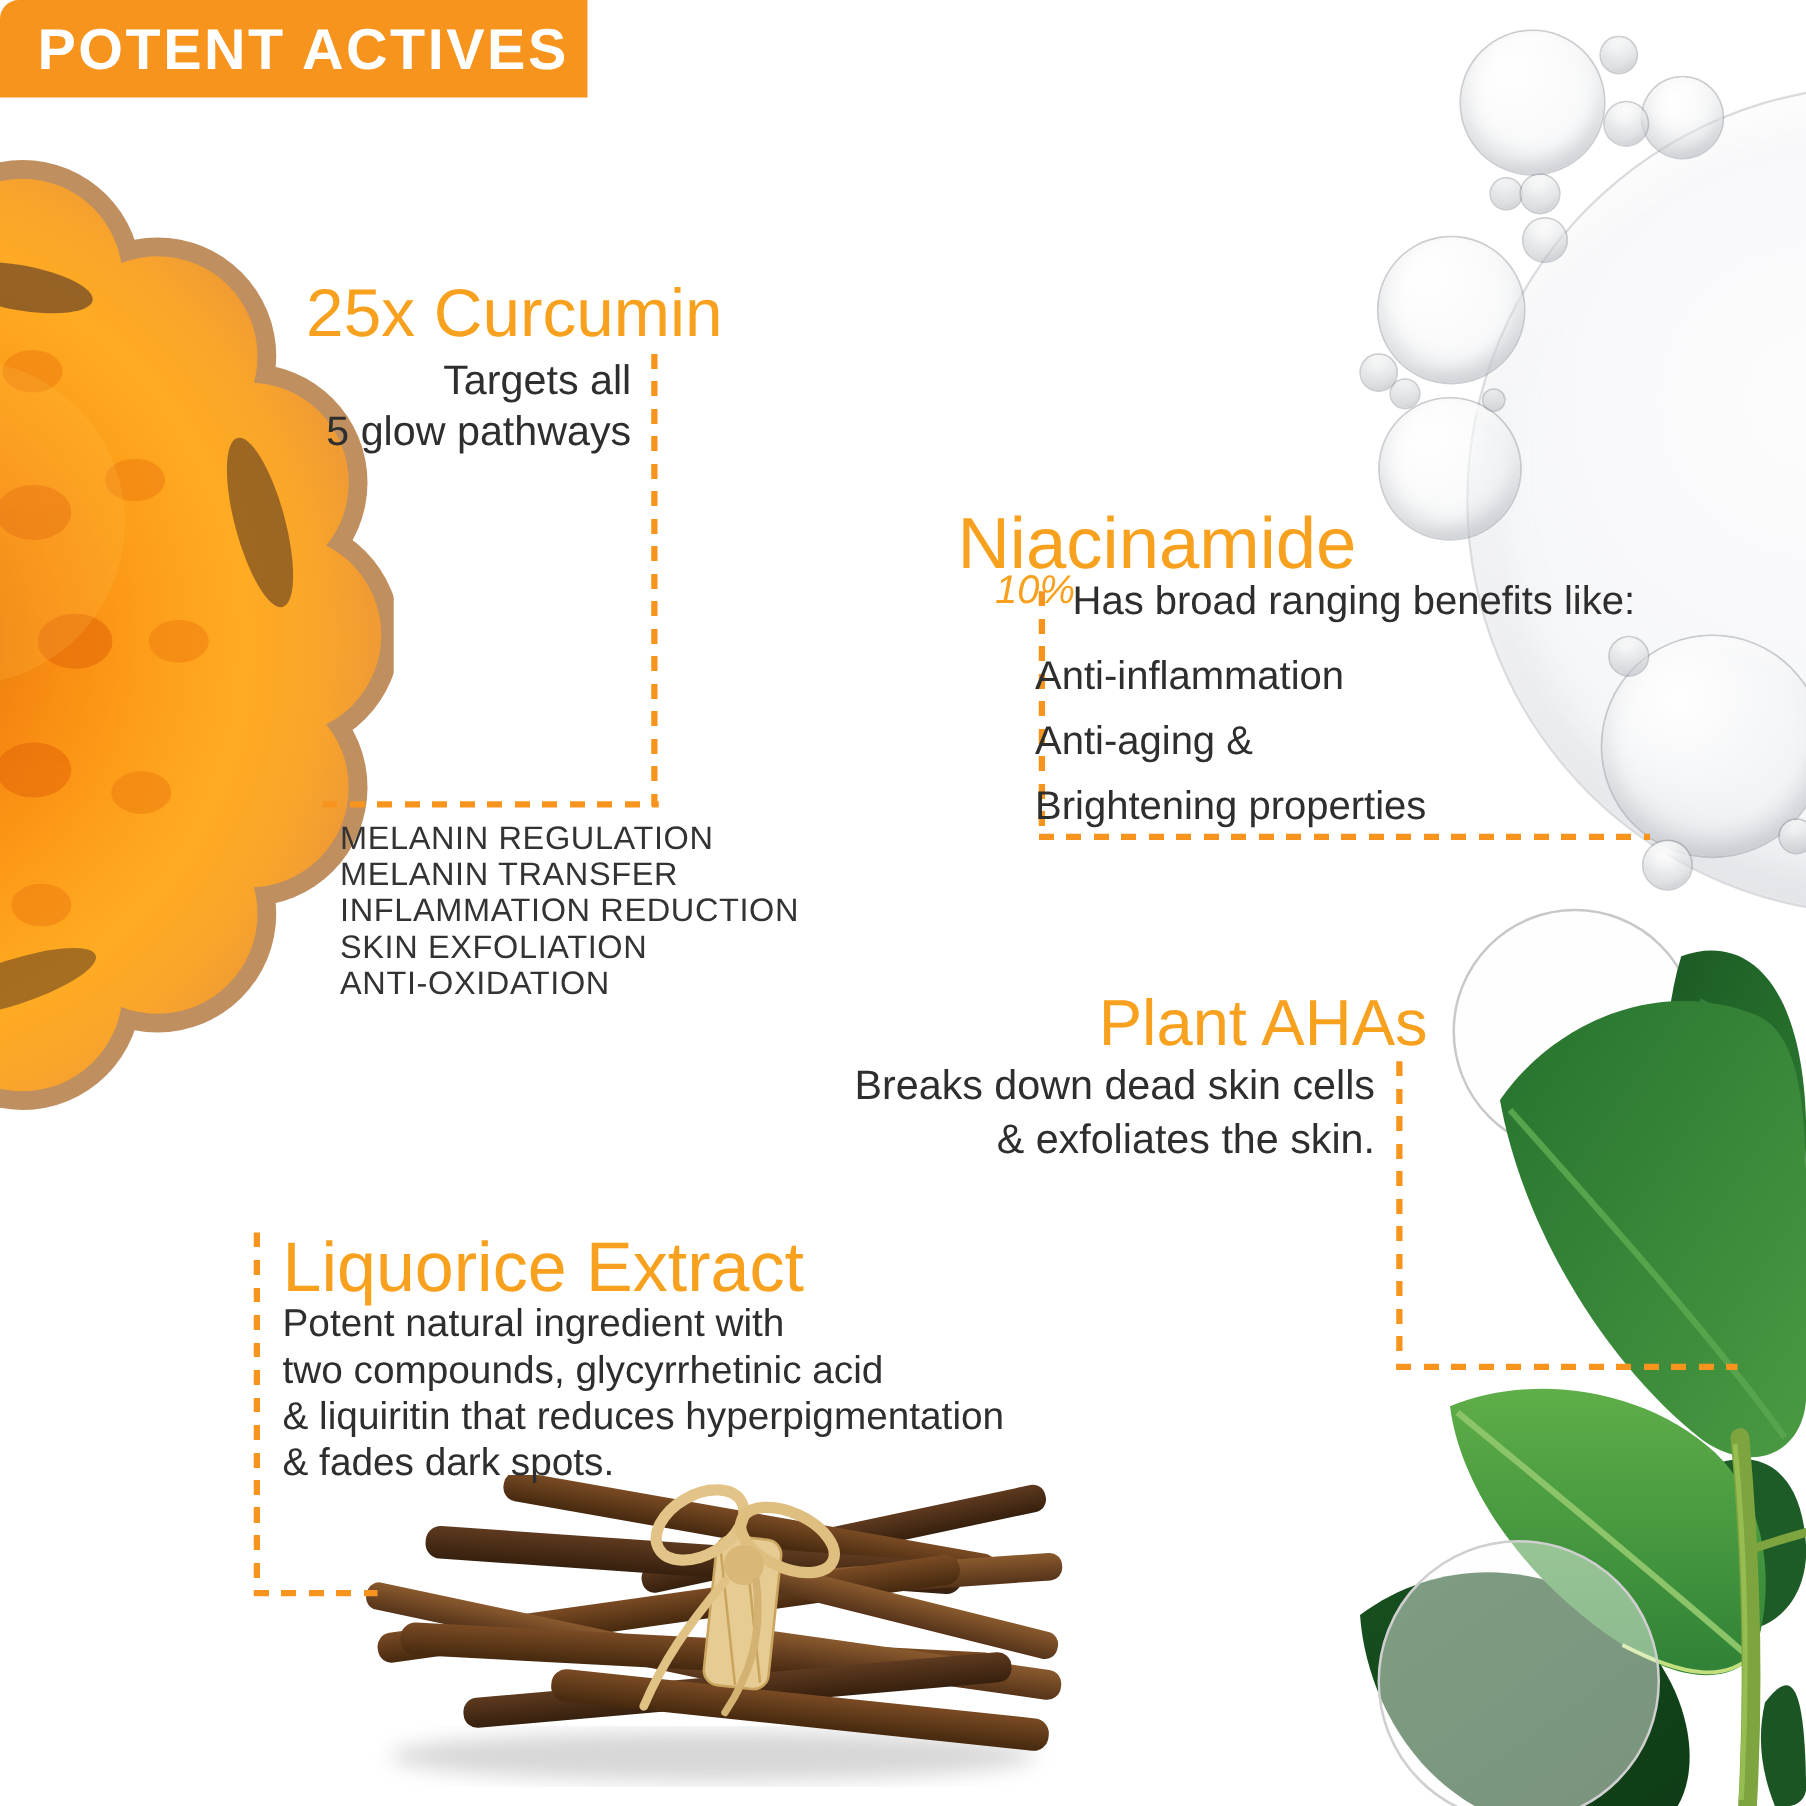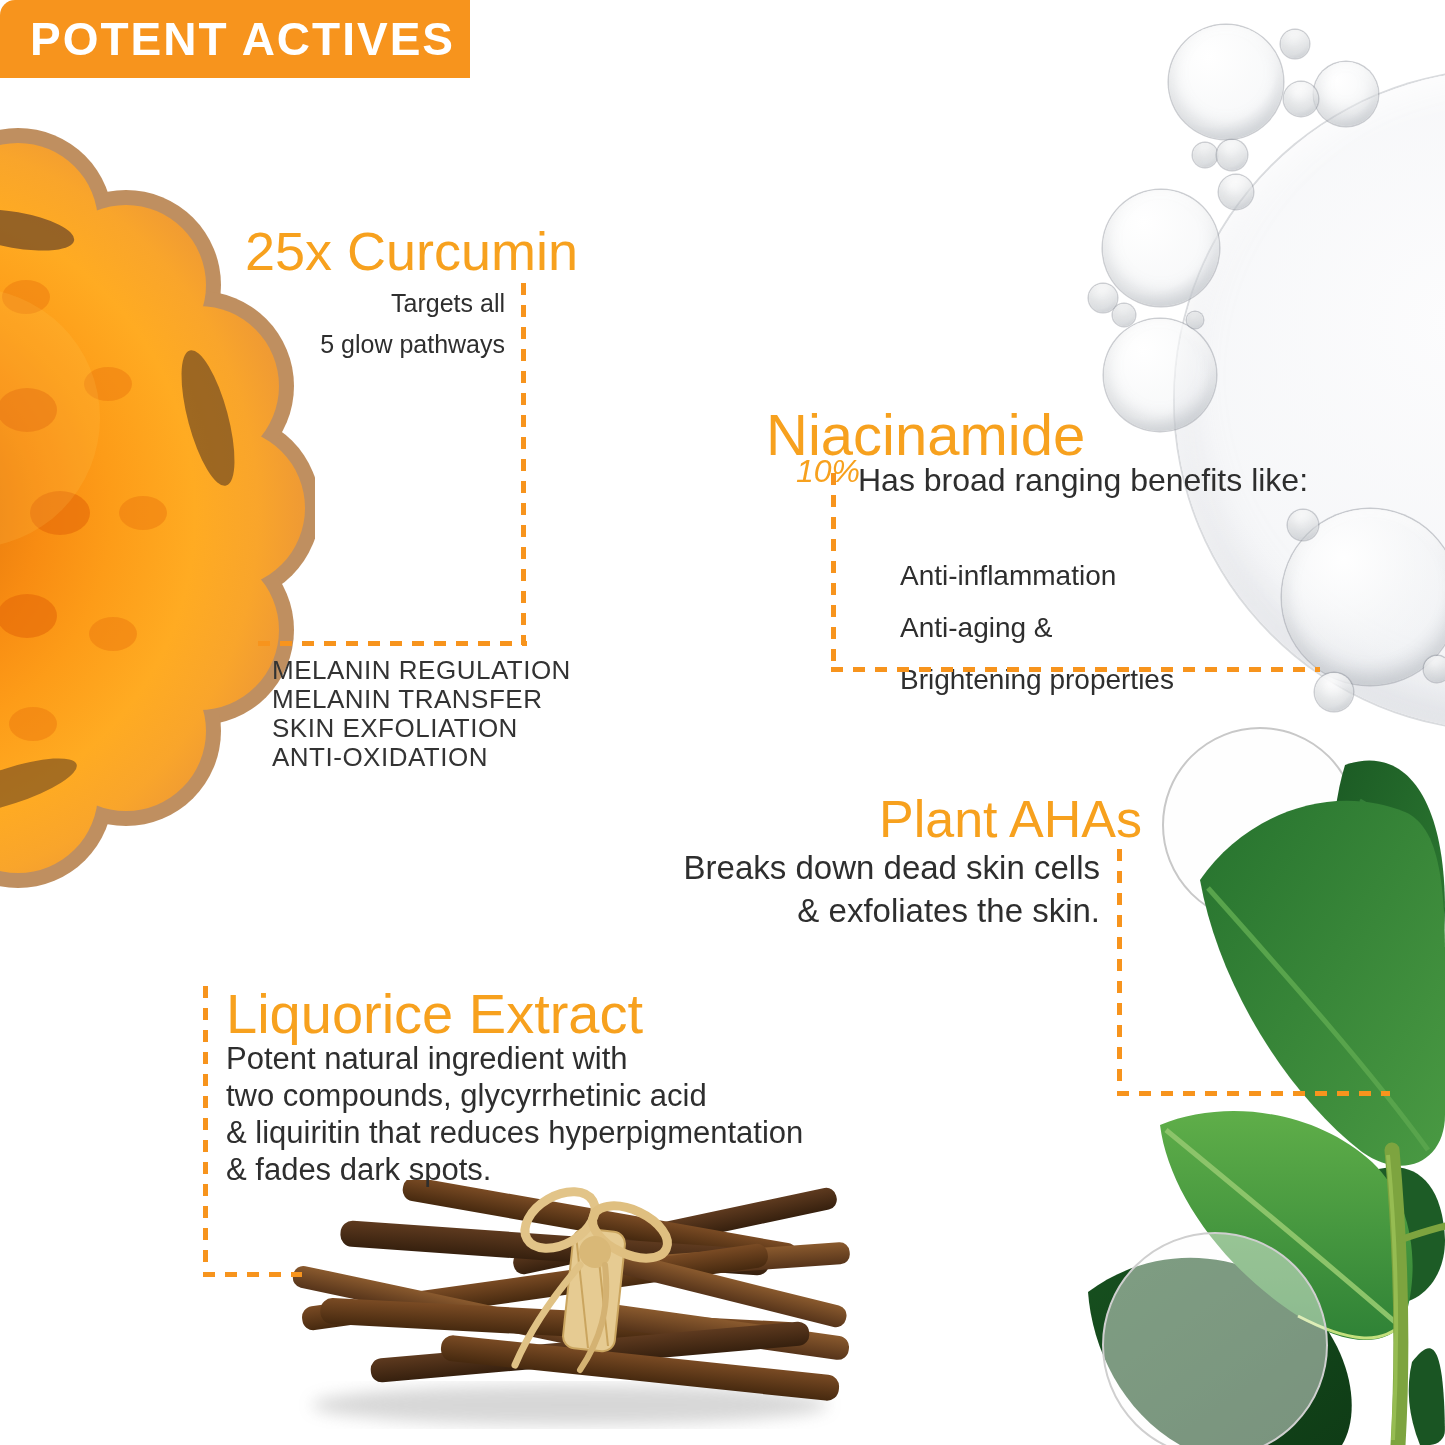--- a/index.html
+++ b/index.html
@@ -247,40 +247,41 @@
     </svg>
   </div>
 
   <div class="abs banner">
     <span>POTENT ACTIVES</span>
   </div>
 
   <div class="abs txt" style="right:867px;top:220px;font-size:54px;text-align:left;white-space:nowrap;">
     <span class="h-orange">25x Curcumin</span>
   </div>
-  <div class="abs txt t-dark" style="right:940px;top:283px;font-size:25px;text-align:right;line-height:41px;white-space:nowrap;">
+  <div class="abs txt t-dark" style="right:940px;top:283px;font-size:33px;text-align:right;line-height:41px;white-space:nowrap;">
     <div>Targets all</div>
     <div>5 glow pathways</div>
   </div>
   <div class="abs dot-v" style="left:521px;top:283px;height:362px;"></div>
   <div class="abs dot-h" style="left:258px;top:641px;width:269px;"></div>
   <div class="abs txt" style="left:272px;top:656px;font-size:26px;line-height:29px;color:#333;letter-spacing:.5px;white-space:nowrap;">
     <div>MELANIN REGULATION</div>
     <div>MELANIN TRANSFER</div>
+    <div>INFLAMMATION REDUCTION</div>
     <div>SKIN EXFOLIATION</div>
     <div>ANTI-OXIDATION</div>
   </div>
 
   <div class="abs txt" style="left:766px;top:402px;font-size:58px;white-space:nowrap;">
     <span class="h-orange">Niacinamide</span>
   </div>
   <div class="abs txt h-orange" style="left:796px;top:453px;font-size:32px;white-space:nowrap;font-style:italic;">10%</div>
   <div class="abs txt t-dark" style="left:858px;top:462px;font-size:32px;white-space:nowrap;">Has broad ranging benefits like:</div>
   <div class="abs dot-v" style="left:831px;top:473px;height:198px;"></div>
-  <div class="abs txt t-dark" style="left:900px;top:514px;font-size:28px;line-height:52px;white-space:nowrap;margin-top:36px;">
+  <div class="abs txt t-dark" style="left:828px;top:514px;font-size:32px;line-height:52px;white-space:nowrap;">
     <div>Anti-inflammation</div>
     <div>Anti-aging &amp;</div>
     <div>Brightening properties</div>
   </div>
   <div class="abs dot-h" style="left:831px;top:667px;width:489px;"></div>
 
   <div class="abs txt" style="right:303px;top:790px;font-size:52px;text-align:right;white-space:nowrap;">
     <span class="h-orange">Plant AHAs</span>
   </div>
   <div class="abs txt t-dark" style="right:345px;top:846px;font-size:33px;text-align:right;line-height:43px;white-space:nowrap;">

